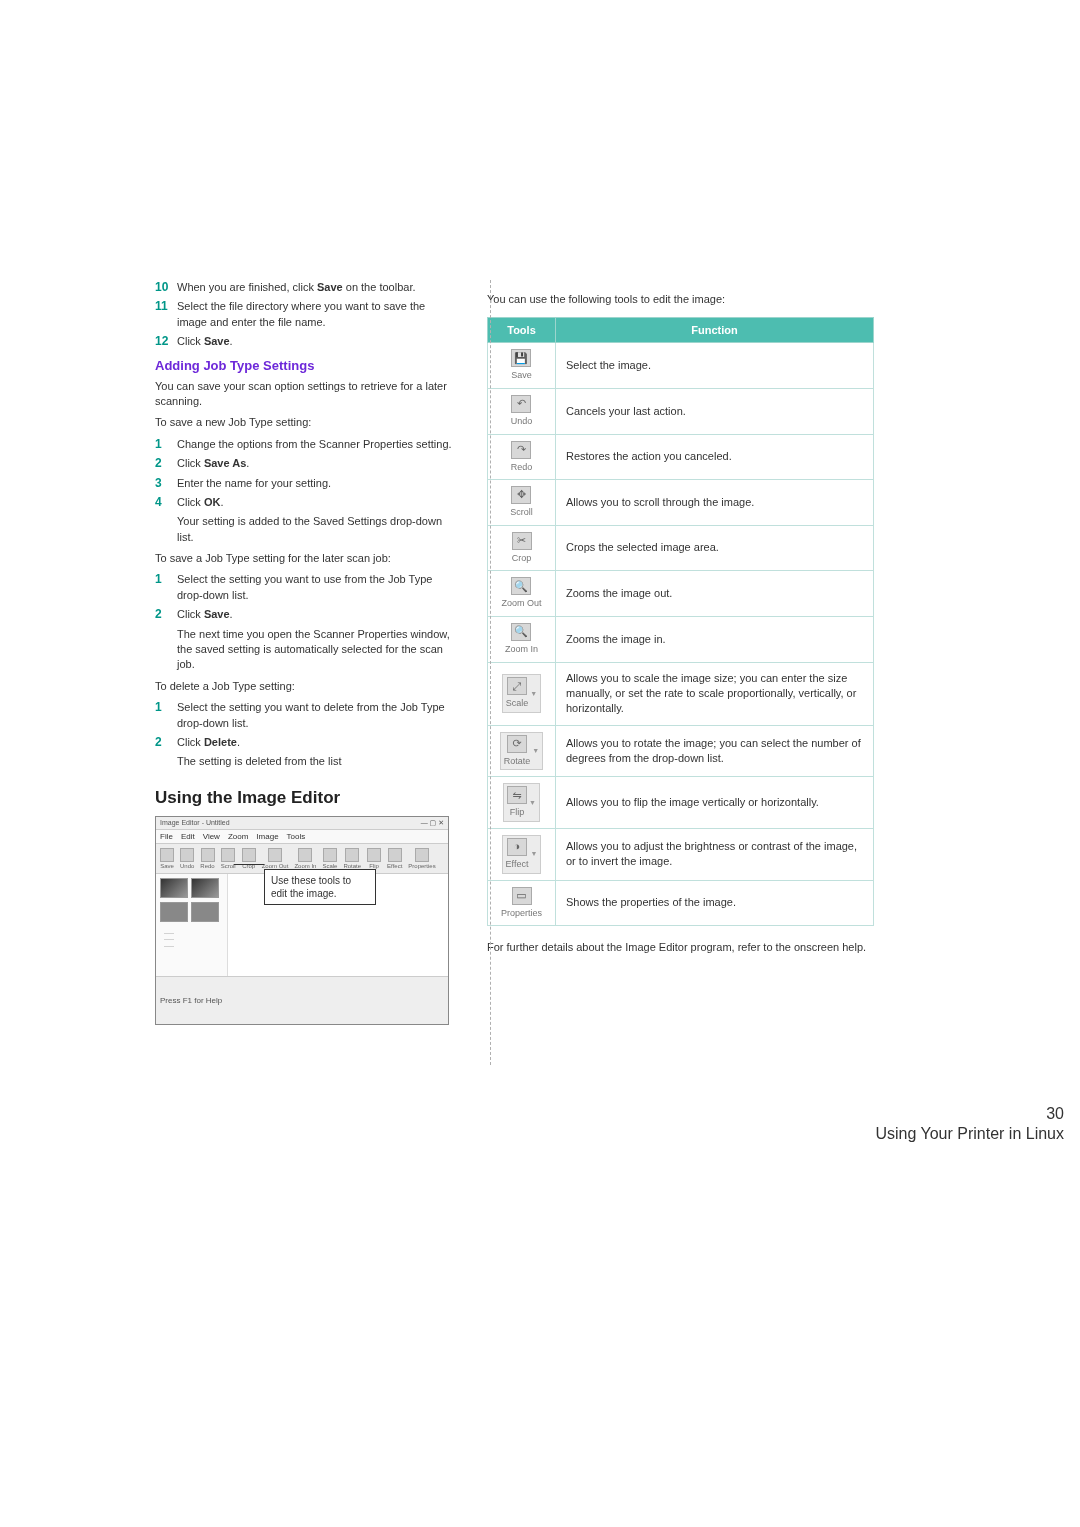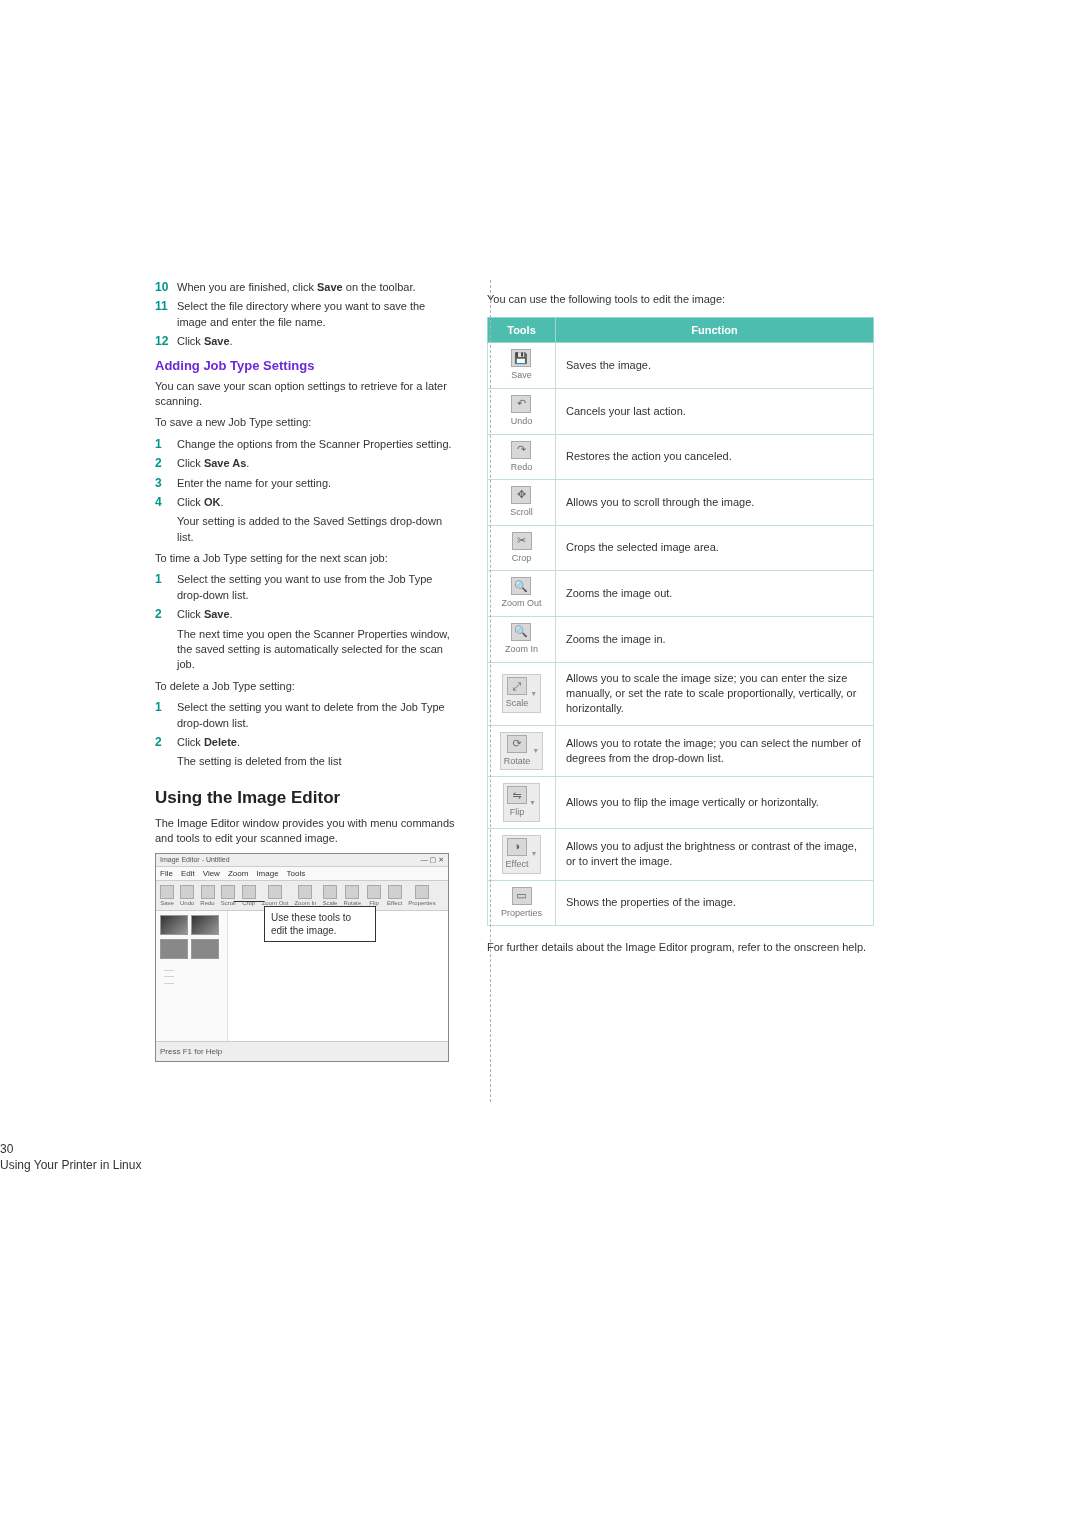--- a/index.html
+++ b/index.html
@@ -178,21 +178,21 @@
       border: 1px solid #333;
       background: #fff;
       padding: 4px 6px;
       font-size: 10px;
       color: #333;
       width: 112px;
       line-height: 1.3;
     }
     .ss-status {
       font-size: 8px;
-      padding: 5px 4px;
+      padding: 19px 4px;
       color: #555;
       background: #eee;
       border-top: 1px solid #ccc;
       position: absolute;
       bottom: 0;
       left: 0;
       right: 0;
     }
     .table-intro {
       font-size: 11px;
@@ -260,23 +260,23 @@
       font-size: 7px;
       color: #999;
     }
     .footer-note {
       font-size: 11px;
       color: #333;
       margin-top: 14px;
       line-height: 1.4;
     }
     .page-footer {
-      text-align: left;
-      font-size: 12px;
-      padding: 20px 0 40px 0;
+      text-align: right;
+      font-size: 16px;
+      padding: 20px 16px 40px 0;
       color: #333;
     }
     .page-num { margin-bottom: 2px; }
   </style>
 </head>
 <body>
 
 <div class="page-container">
   <div class="divider"></div>
 
@@ -312,21 +312,21 @@
           <span class="step-num">3</span>
           <span class="step-text">Enter the name for your setting.</span>
         </div>
         <div class="step-line">
           <span class="step-num">4</span>
           <span class="step-text">Click <b>OK</b>.</span>
         </div>
       </div>
     <p class="indent-text">Your setting is added to the Saved Settings drop-down list.</p>
 
-    <p class="body">To time a Job Type setting for the next scan job:</p>
+    <p class="body">To save a Job Type setting for the later scan job:</p>
     <div id="next-steps">
         <div class="step-line">
           <span class="step-num">1</span>
           <span class="step-text">Select the setting you want to use from the Job Type drop-down list.</span>
         </div>
         <div class="step-line">
           <span class="step-num">2</span>
           <span class="step-text">Click <b>Save</b>.</span>
         </div>
       </div>
@@ -339,21 +339,20 @@
           <span class="step-text">Select the setting you want to delete from the Job Type drop-down list.</span>
         </div>
         <div class="step-line">
           <span class="step-num">2</span>
           <span class="step-text">Click <b>Delete</b>.</span>
         </div>
       </div>
     <p class="indent-text">The setting is deleted from the list</p>
 
     <h2 class="big-title">Using the Image Editor</h2>
-    <p class="body">The Image Editor window provides you with menu commands and tools to edit your scanned image.</p>
 
     <div class="screenshot-box">
       <div class="ss-titlebar">
         <span>Image Editor - Untitled</span>
         <span>— ▢ ✕</span>
       </div>
       <div class="ss-menubar" id="ss-menu">
           <span>File</span>
           <span>Edit</span>
           <span>View</span>
@@ -442,21 +441,21 @@
           <th>Tools</th>
           <th>Function</th>
         </tr>
       </thead>
       <tbody id="tools-body">
           <tr>
             <td class="tool-cell"><span class="tool-btn">
                 <span class="tool-icon">💾</span>
                 <span class="tool-label">Save</span>
               </span></td>
-            <td>Saves the image.</td>
+            <td>Select the image.</td>
           </tr>
           <tr>
             <td class="tool-cell"><span class="tool-btn">
                 <span class="tool-icon">↶</span>
                 <span class="tool-label">Undo</span>
               </span></td>
             <td>Cancels your last action.</td>
           </tr>
           <tr>
             <td class="tool-cell"><span class="tool-btn">

